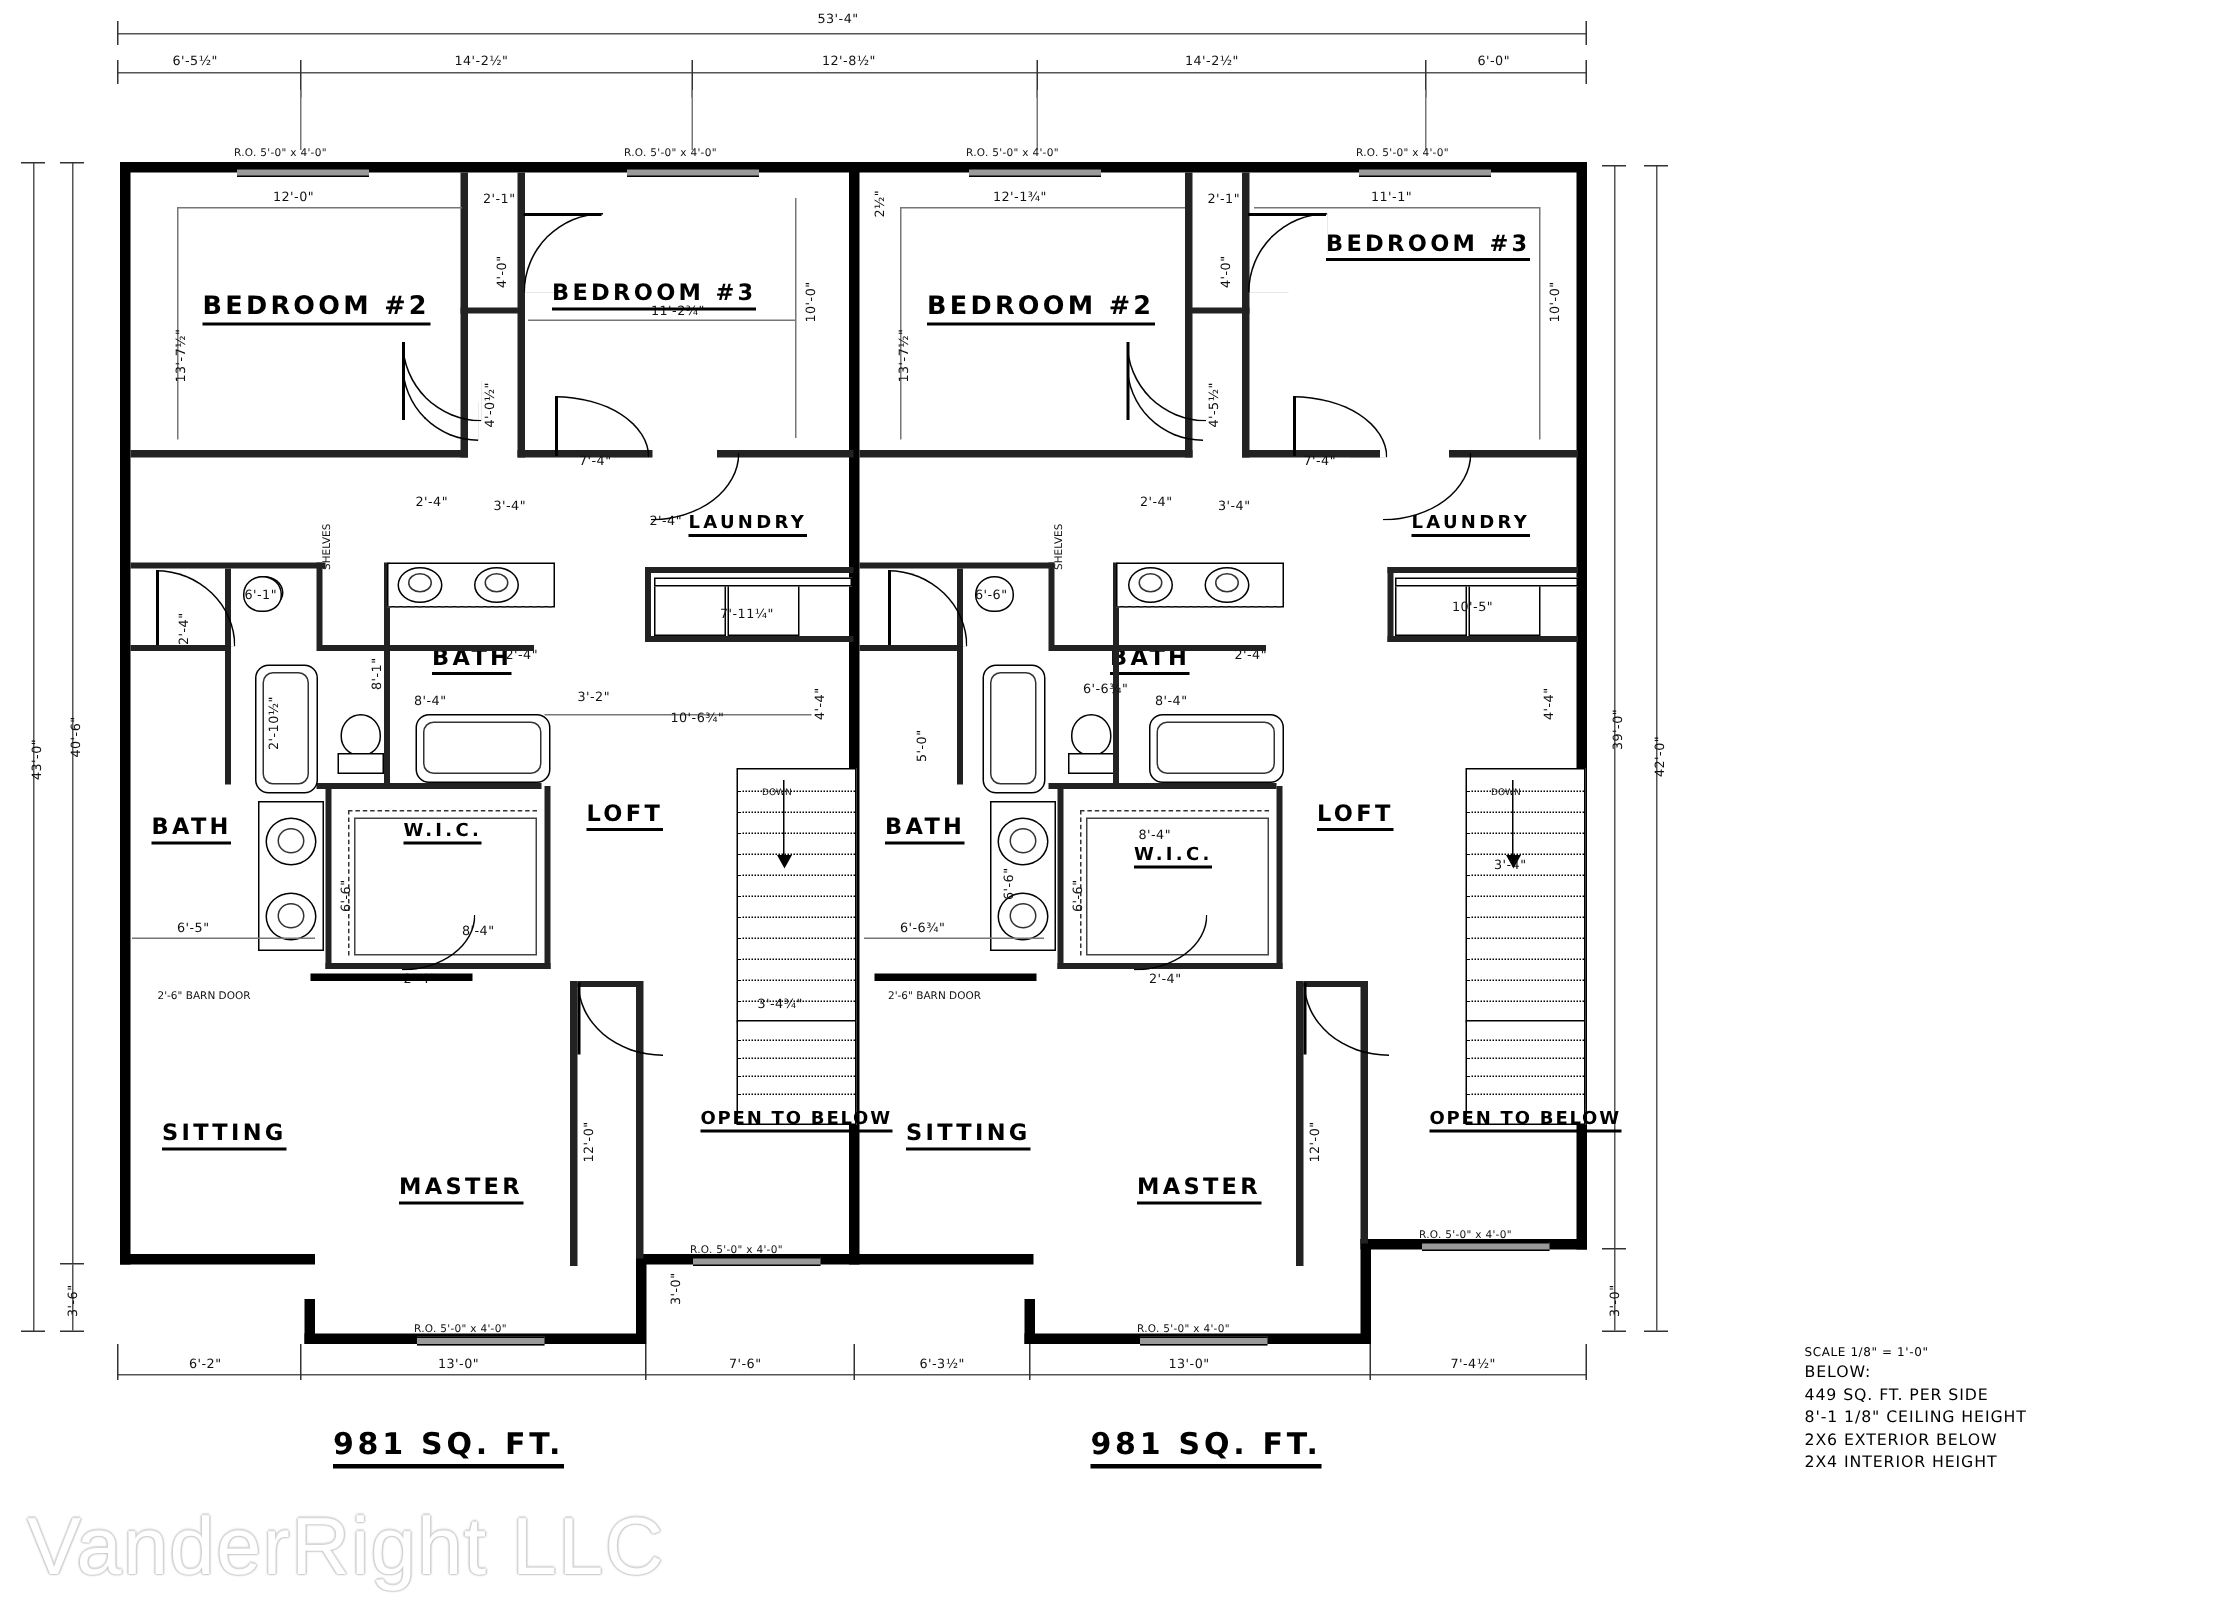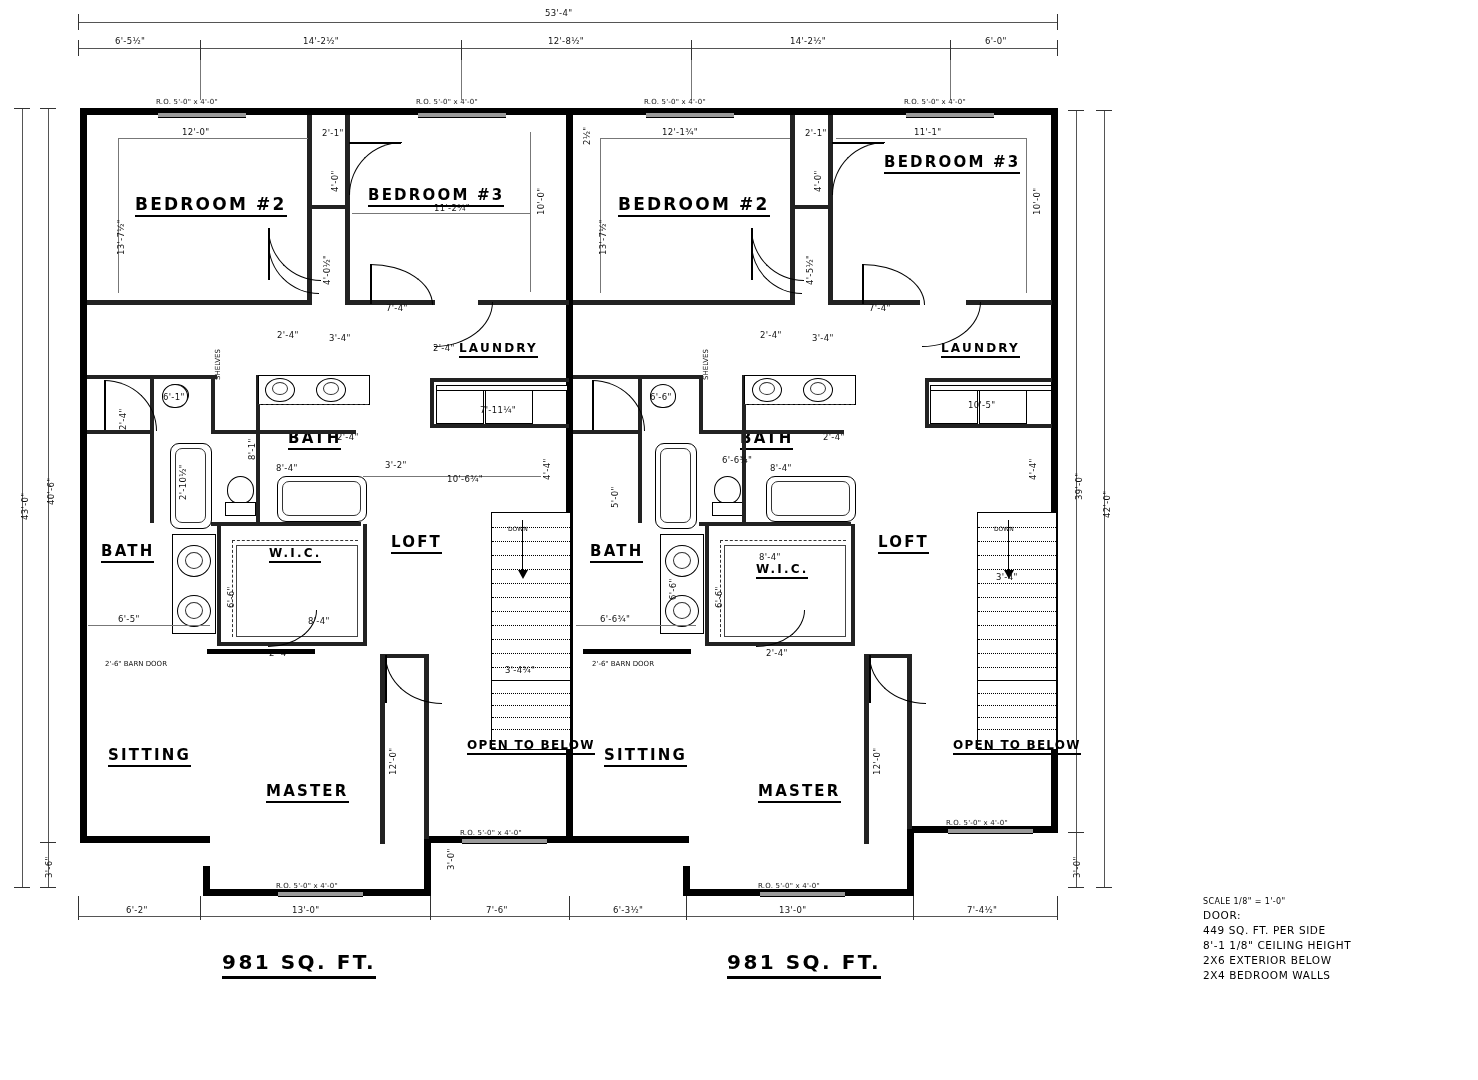--- a/index.html
+++ b/index.html
@@ -571,21 +571,22 @@
 
   <div class="sqft" style="left:222px;top:950px;">
     <span>981 SQ. FT.</span>
   </div>
   <div class="sqft" style="left:727px;top:950px;">
     <span>981 SQ. FT.</span>
   </div>
 
   <div class="tbwrap">
     <div class="tbnote small">SCALE  1/8" = 1'-0"</div>
-    <div class="tbnote">DOOR:</div>
+    <div class="tbnote">BELOW:</div>
     <div class="tbnote">449 SQ. FT. PER SIDE</div>
     <div class="tbnote">8'-1 1/8" CEILING HEIGHT</div>
     <div class="tbnote">2X6 EXTERIOR BELOW</div>
-    <div class="tbnote">2X4 BEDROOM WALLS</div>
-  </div>
-
+    <div class="tbnote">2X4 INTERIOR HEIGHT</div>
+  </div>
+
+  <div class="wm">VanderRight LLC</div>
 
 </div>
 
 </body></html>

